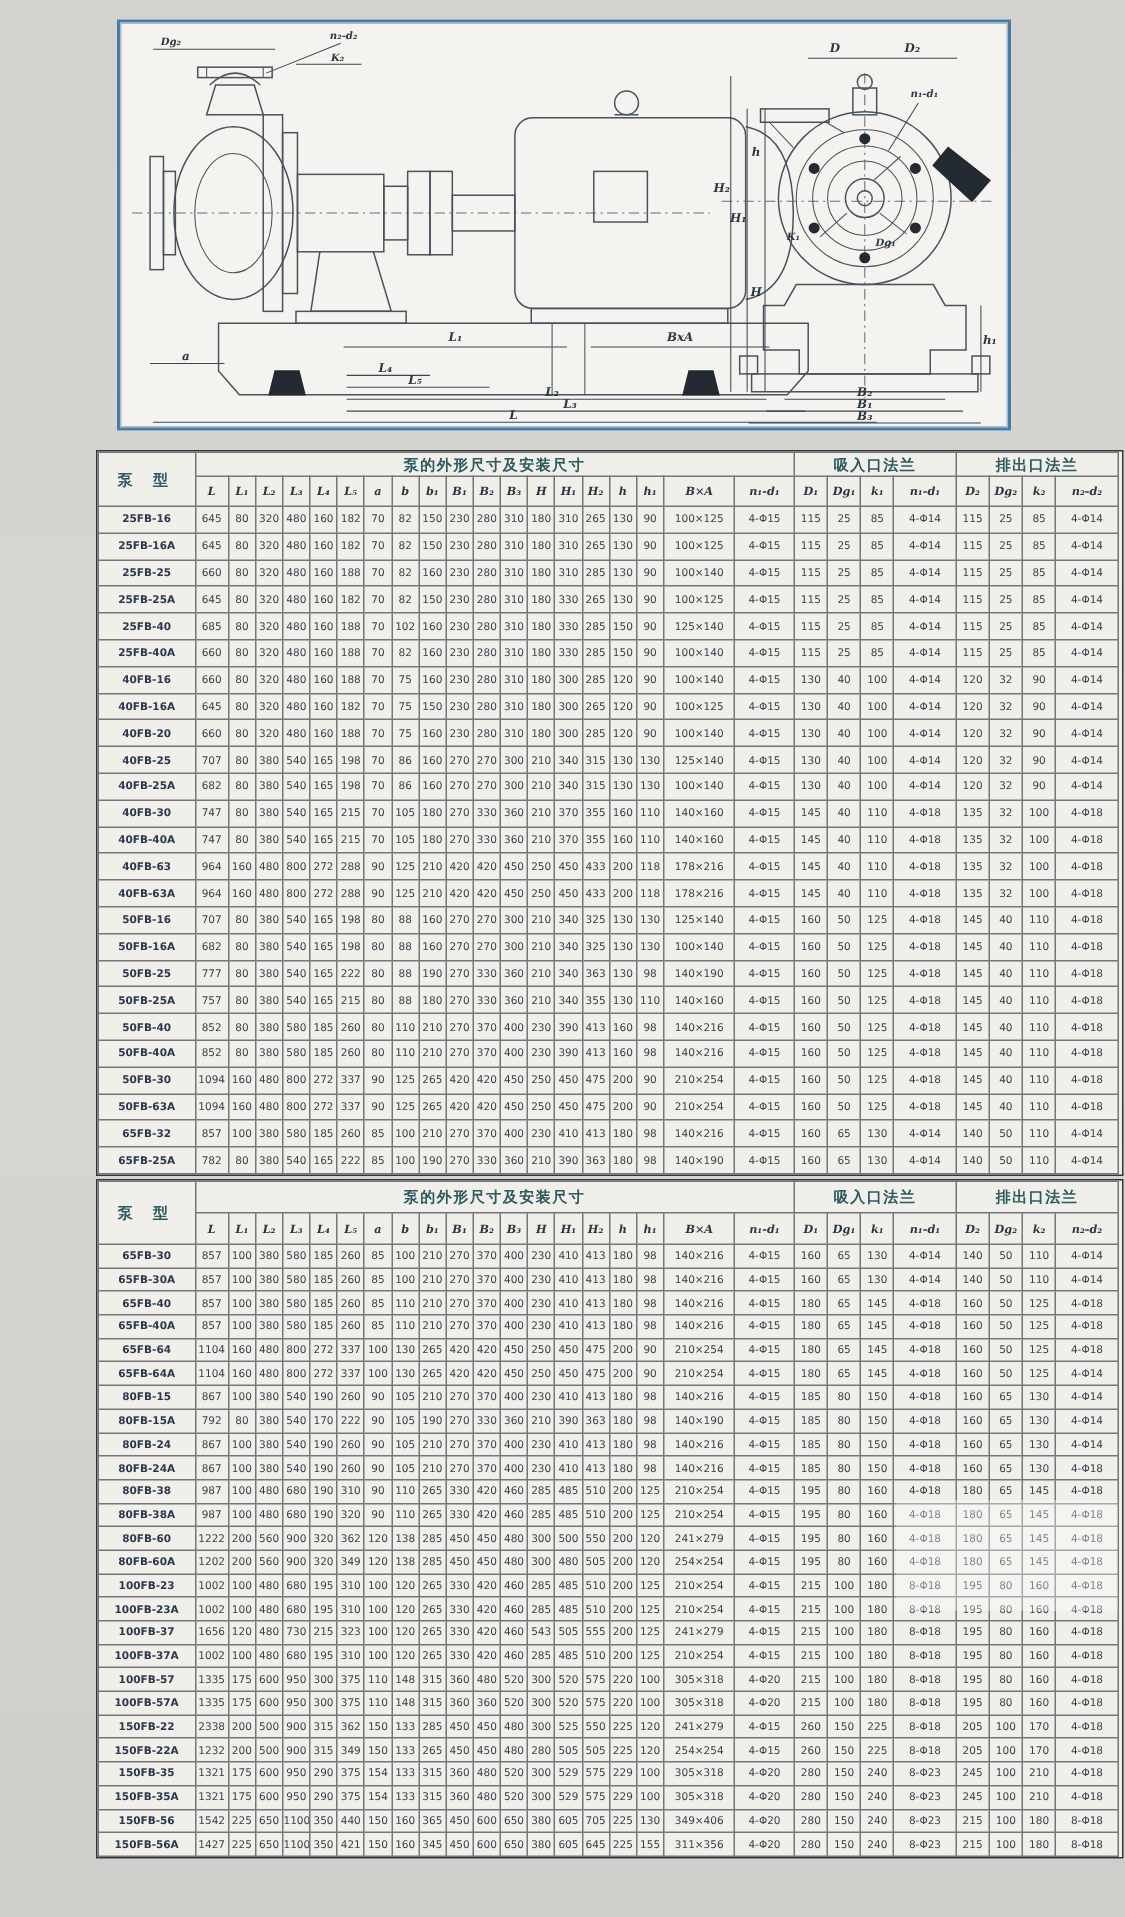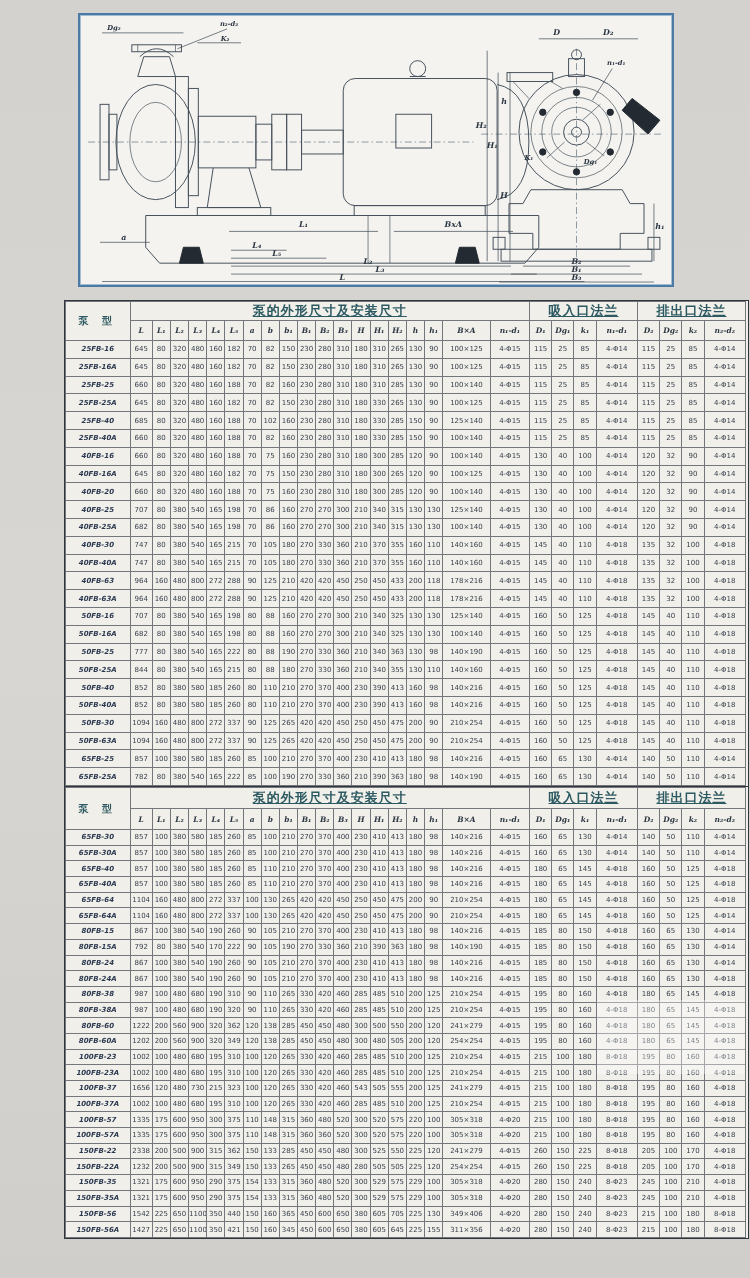--- a/index.html
+++ b/index.html
@@ -26,27 +26,27 @@
   .dim-label.small{font-size:6.8px;}
 
   
   .tbl-wrap{position:absolute;left:64px;width:683px;background:#f0efe9;border:1px solid #2f353b;}
   .t1{top:300px;}
   .t2{top:786px;}
   table{border-collapse:collapse;table-layout:fixed;width:681px;}
   th,td{border:1px solid #73777b;padding:0;text-align:center;vertical-align:middle;
         overflow:hidden;white-space:nowrap;}
   th.model-h{font-size:10px;color:#2d5a62;font-weight:bold;letter-spacing:5px;}
-  th.grp{font-size:13px;color:#2d5a62;font-weight:bold;letter-spacing:1px;height:15px;text-decoration:underline;}
+  th.grp{font-size:10px;color:#2d5a62;font-weight:bold;letter-spacing:1px;height:15px;}
   .t2 th.grp{height:20px;}
   th.colh{font:italic bold 7.5px "DejaVu Serif",serif;color:#2c3642;height:19px;}
   .t2 th.colh{height:20px;}
   td{font-size:7px;color:#39414e;height:16.8px;}
   .t2 td{height:14.7px;}
-  td.model{font-weight:bold;color:#2b3850;font-size:7px;font-style:italic;}
+  td.model{font-weight:bold;color:#2b3850;font-size:7px;}
 
   .watermark{
     position:absolute;left:597px;top:1000px;width:148px;height:74px;
     background:rgba(255,255,255,0.35);pointer-events:none;
   }
 </style>
 </head>
 <body>
 
 <div class="page">
@@ -805,21 +805,21 @@
             <td>50</td>
             <td>125</td>
             <td>4-Φ18</td>
             <td>145</td>
             <td>40</td>
             <td>110</td>
             <td>4-Φ18</td>
           </tr>
           <tr>
             <td class="model">50FB-25A</td>
-            <td>844</td>
+            <td>757</td>
             <td>80</td>
             <td>380</td>
             <td>540</td>
             <td>165</td>
             <td>215</td>
             <td>80</td>
             <td>88</td>
             <td>180</td>
             <td>270</td>
             <td>330</td>
@@ -954,21 +954,21 @@
             <td>160</td>
             <td>50</td>
             <td>125</td>
             <td>4-Φ18</td>
             <td>145</td>
             <td>40</td>
             <td>110</td>
             <td>4-Φ18</td>
           </tr>
           <tr>
-            <td class="model">65FB-25</td>
+            <td class="model">65FB-32</td>
             <td>857</td>
             <td>100</td>
             <td>380</td>
             <td>580</td>
             <td>185</td>
             <td>260</td>
             <td>85</td>
             <td>100</td>
             <td>210</td>
             <td>270</td>

